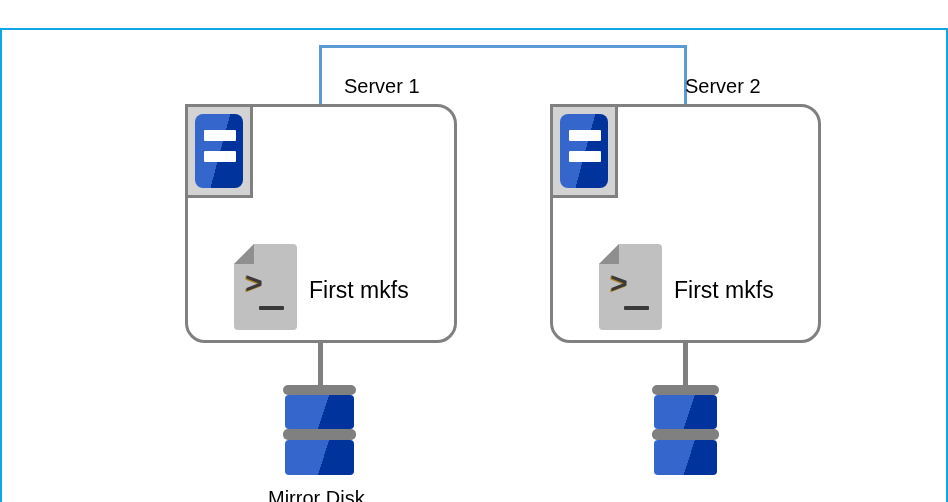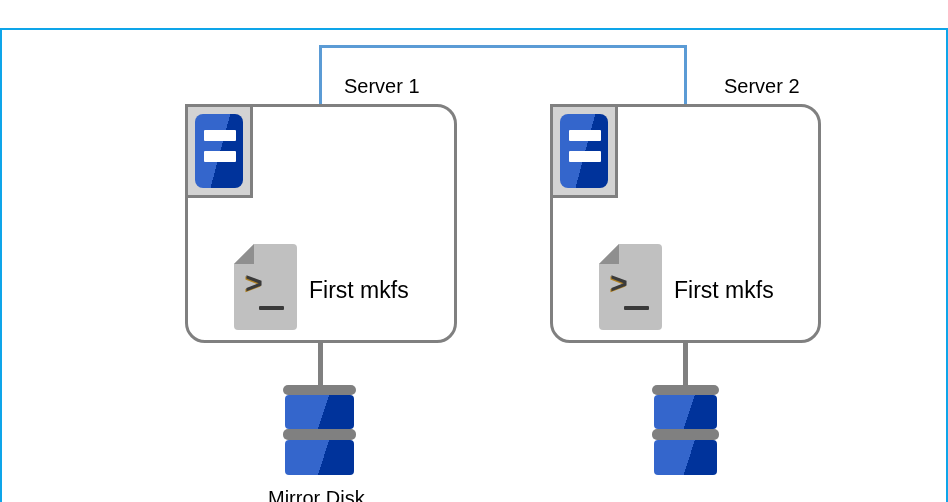--- a/index.html
+++ b/index.html
@@ -41,21 +41,21 @@
   #server2-box { left: 548px; top: 74px; width: 271px; height: 239px; }
 
   
   .server-title {
     font-size: 20px;
     color: #000000;
     white-space: nowrap;
     line-height: 1;
   }
   #server1-title { left: 342px; top: 46px; }
-  #server2-title { left: 722px; top: 46px; }
+  #server2-title { left: 683px; top: 46px; }
 
   
   .srv-icon {
     width: 68px;
     height: 94px;
     background: #d3d3d3;
     border: 3px solid #808080;
     box-sizing: border-box;
     padding: 7px;
   }

